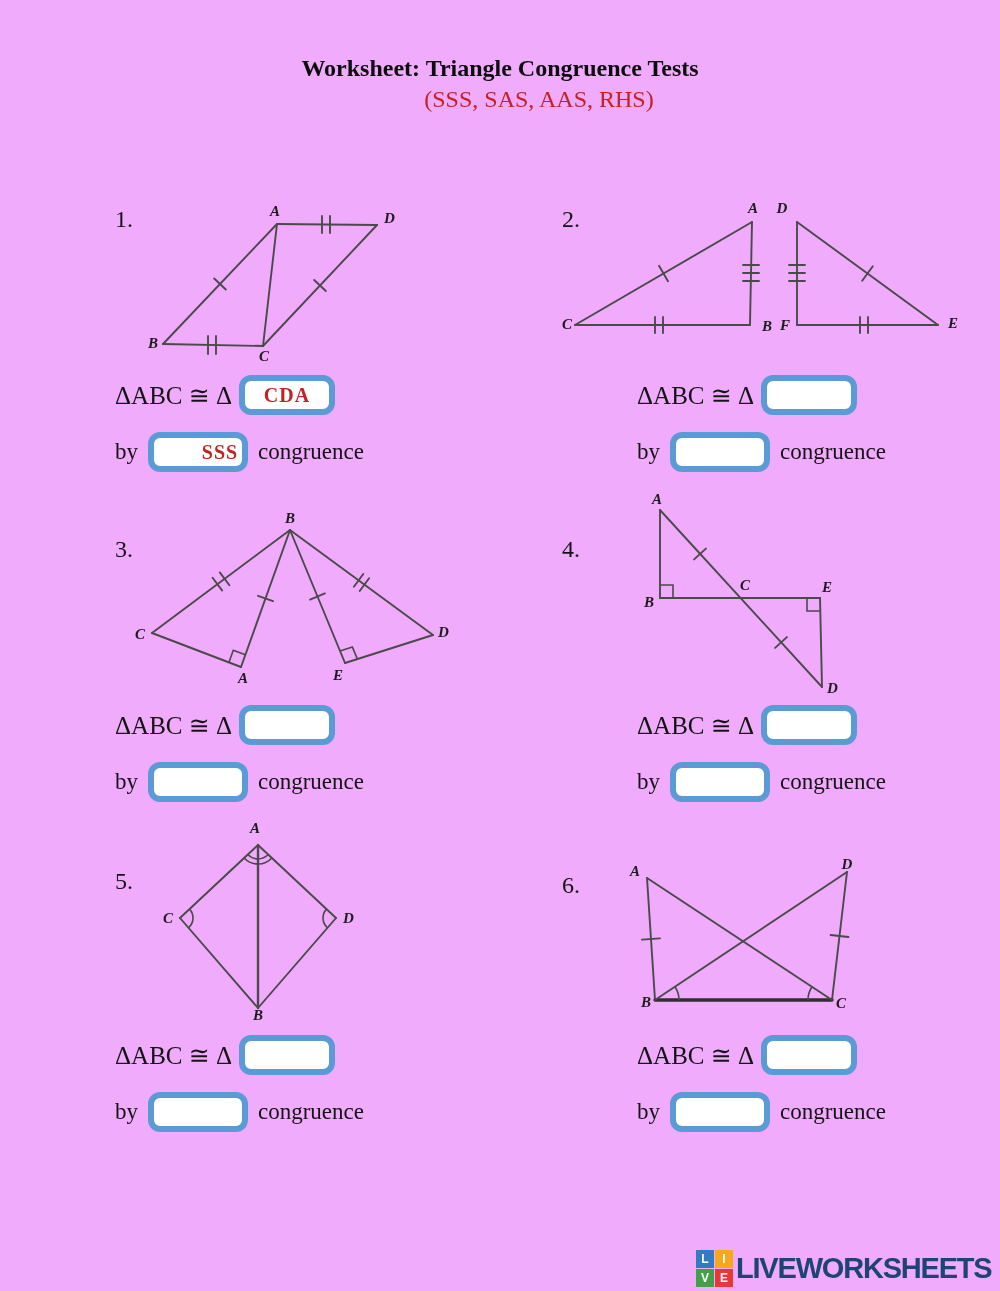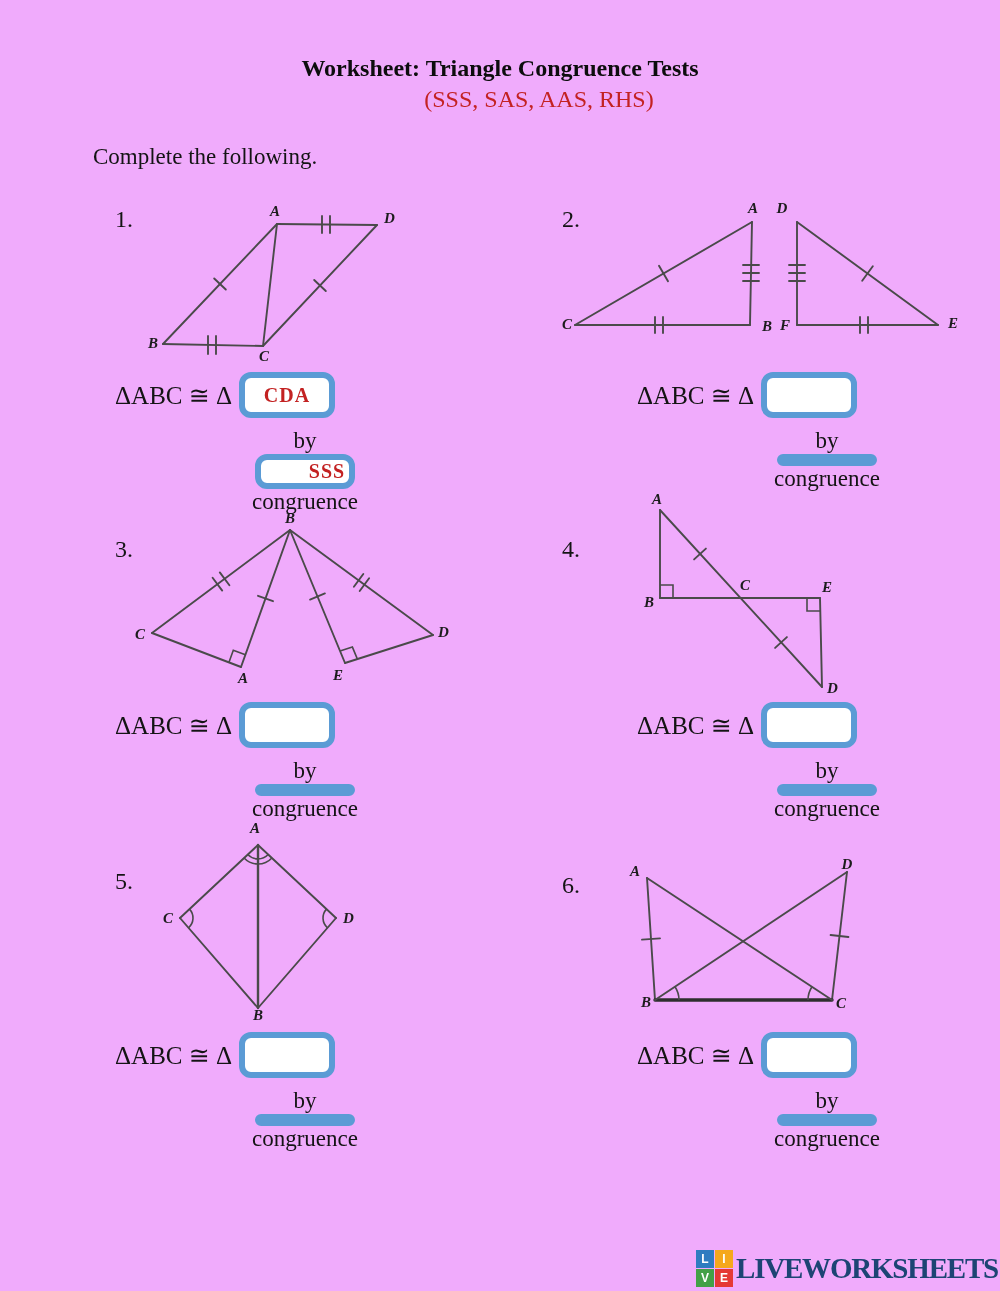--- a/index.html
+++ b/index.html
@@ -20,49 +20,48 @@
   .pnum { position:absolute; font-size:24px; }
   .diagram { position:absolute; }
   .dline { stroke:#4a4a4a; stroke-width:1.9; stroke-linecap:round; fill:none; }
   .dthick { stroke:#2e2e2e; stroke-width:3.4; stroke-linecap:round; fill:none; }
   .tick { stroke:#4a4a4a; stroke-width:1.9; stroke-linecap:round; }
   .mark { stroke:#4a4a4a; stroke-width:1.6; fill:none; }
   .vlabel { font-family:"Liberation Serif", serif; font-style:italic; font-weight:bold;
             font-size:15px; fill:#1c1c1c; }
   .answer-block { position:absolute; width:380px; }
   .cong-line, .by-line { display:flex; align-items:center; height:48px; }
-  .by-line { margin-top:9px;flex-direction:column; }
+  .by-line { margin-top:9px; }
   .math-text { font-size:25px; white-space:pre; }
   .plain-text { font-size:23px; }
   .abox {
-    box-sizing:border-box; width:96px; height:46px; background:#fff;
+    box-sizing:border-box; width:96px; height:40px; background:#fff;
     border:6px solid #5b9bd5; border-radius:12px;
     display:flex; align-items:center; justify-content:center; margin-left:7px;
   }
   .abox-by { width:100px; margin:0 10px 0 10px;padding-left:44px; }
   .red-answer { color:#c32222; font-weight:bold; font-size:20px; letter-spacing:1px;
                 font-family:"Liberation Serif", serif; }
   .logo { position:absolute; left:696px; top:1250px; display:flex; align-items:center; }
   .logo-grid { display:grid; grid-template-columns:18px 18px; grid-template-rows:18px 18px;
                gap:1px; margin-right:3px; }
   .tile { display:flex; align-items:center; justify-content:center; color:#fff;
           font-family:"Liberation Sans", sans-serif; font-weight:bold; font-size:12px; }
   .tile-l { background:#2f7cc0; } .tile-i { background:#f5a81c; }
   .tile-v { background:#43a047; } .tile-e { background:#e53935; }
-  .logo-text { font-family:Liberation Serif, serif; font-weight:bold; font-size:29px;
+  .logo-text { font-family:Liberation Sans, sans-serif; font-weight:bold; font-size:29px;
                color:#1d4474; letter-spacing:-1.2px; white-space:nowrap; }
 </style>
 </head>
 <body>
 
 <div class="page">
 
   <div class="title">Worksheet: Triangle Congruence Tests</div>
   <div class="subtitle">(SSS, SAS, AAS, RHS)</div>
-  <div class="instruction">Complete the following.</div>
 
   <div class="pnum" style="left:115px; top:206px;">1.</div>
   <svg class="diagram" style="left:130px; top:197px;" width="290" height="170" viewBox="0 0 290 170">
     <line class="dline" x1="33" y1="147" x2="147" y2="27"></line>
     <line class="dline" x1="147" y1="27" x2="247" y2="28"></line>
     <line class="dline" x1="33" y1="147" x2="133" y2="149"></line>
     <line class="dline" x1="133" y1="149" x2="247" y2="28"></line>
     <line class="dline" x1="147" y1="27" x2="133" y2="149"></line>
     <line class="tick" x1="84.2" y1="81.5" x2="95.8" y2="92.5"></line>
     <line class="tick" x1="192" y1="19" x2="192" y2="36"></line>

